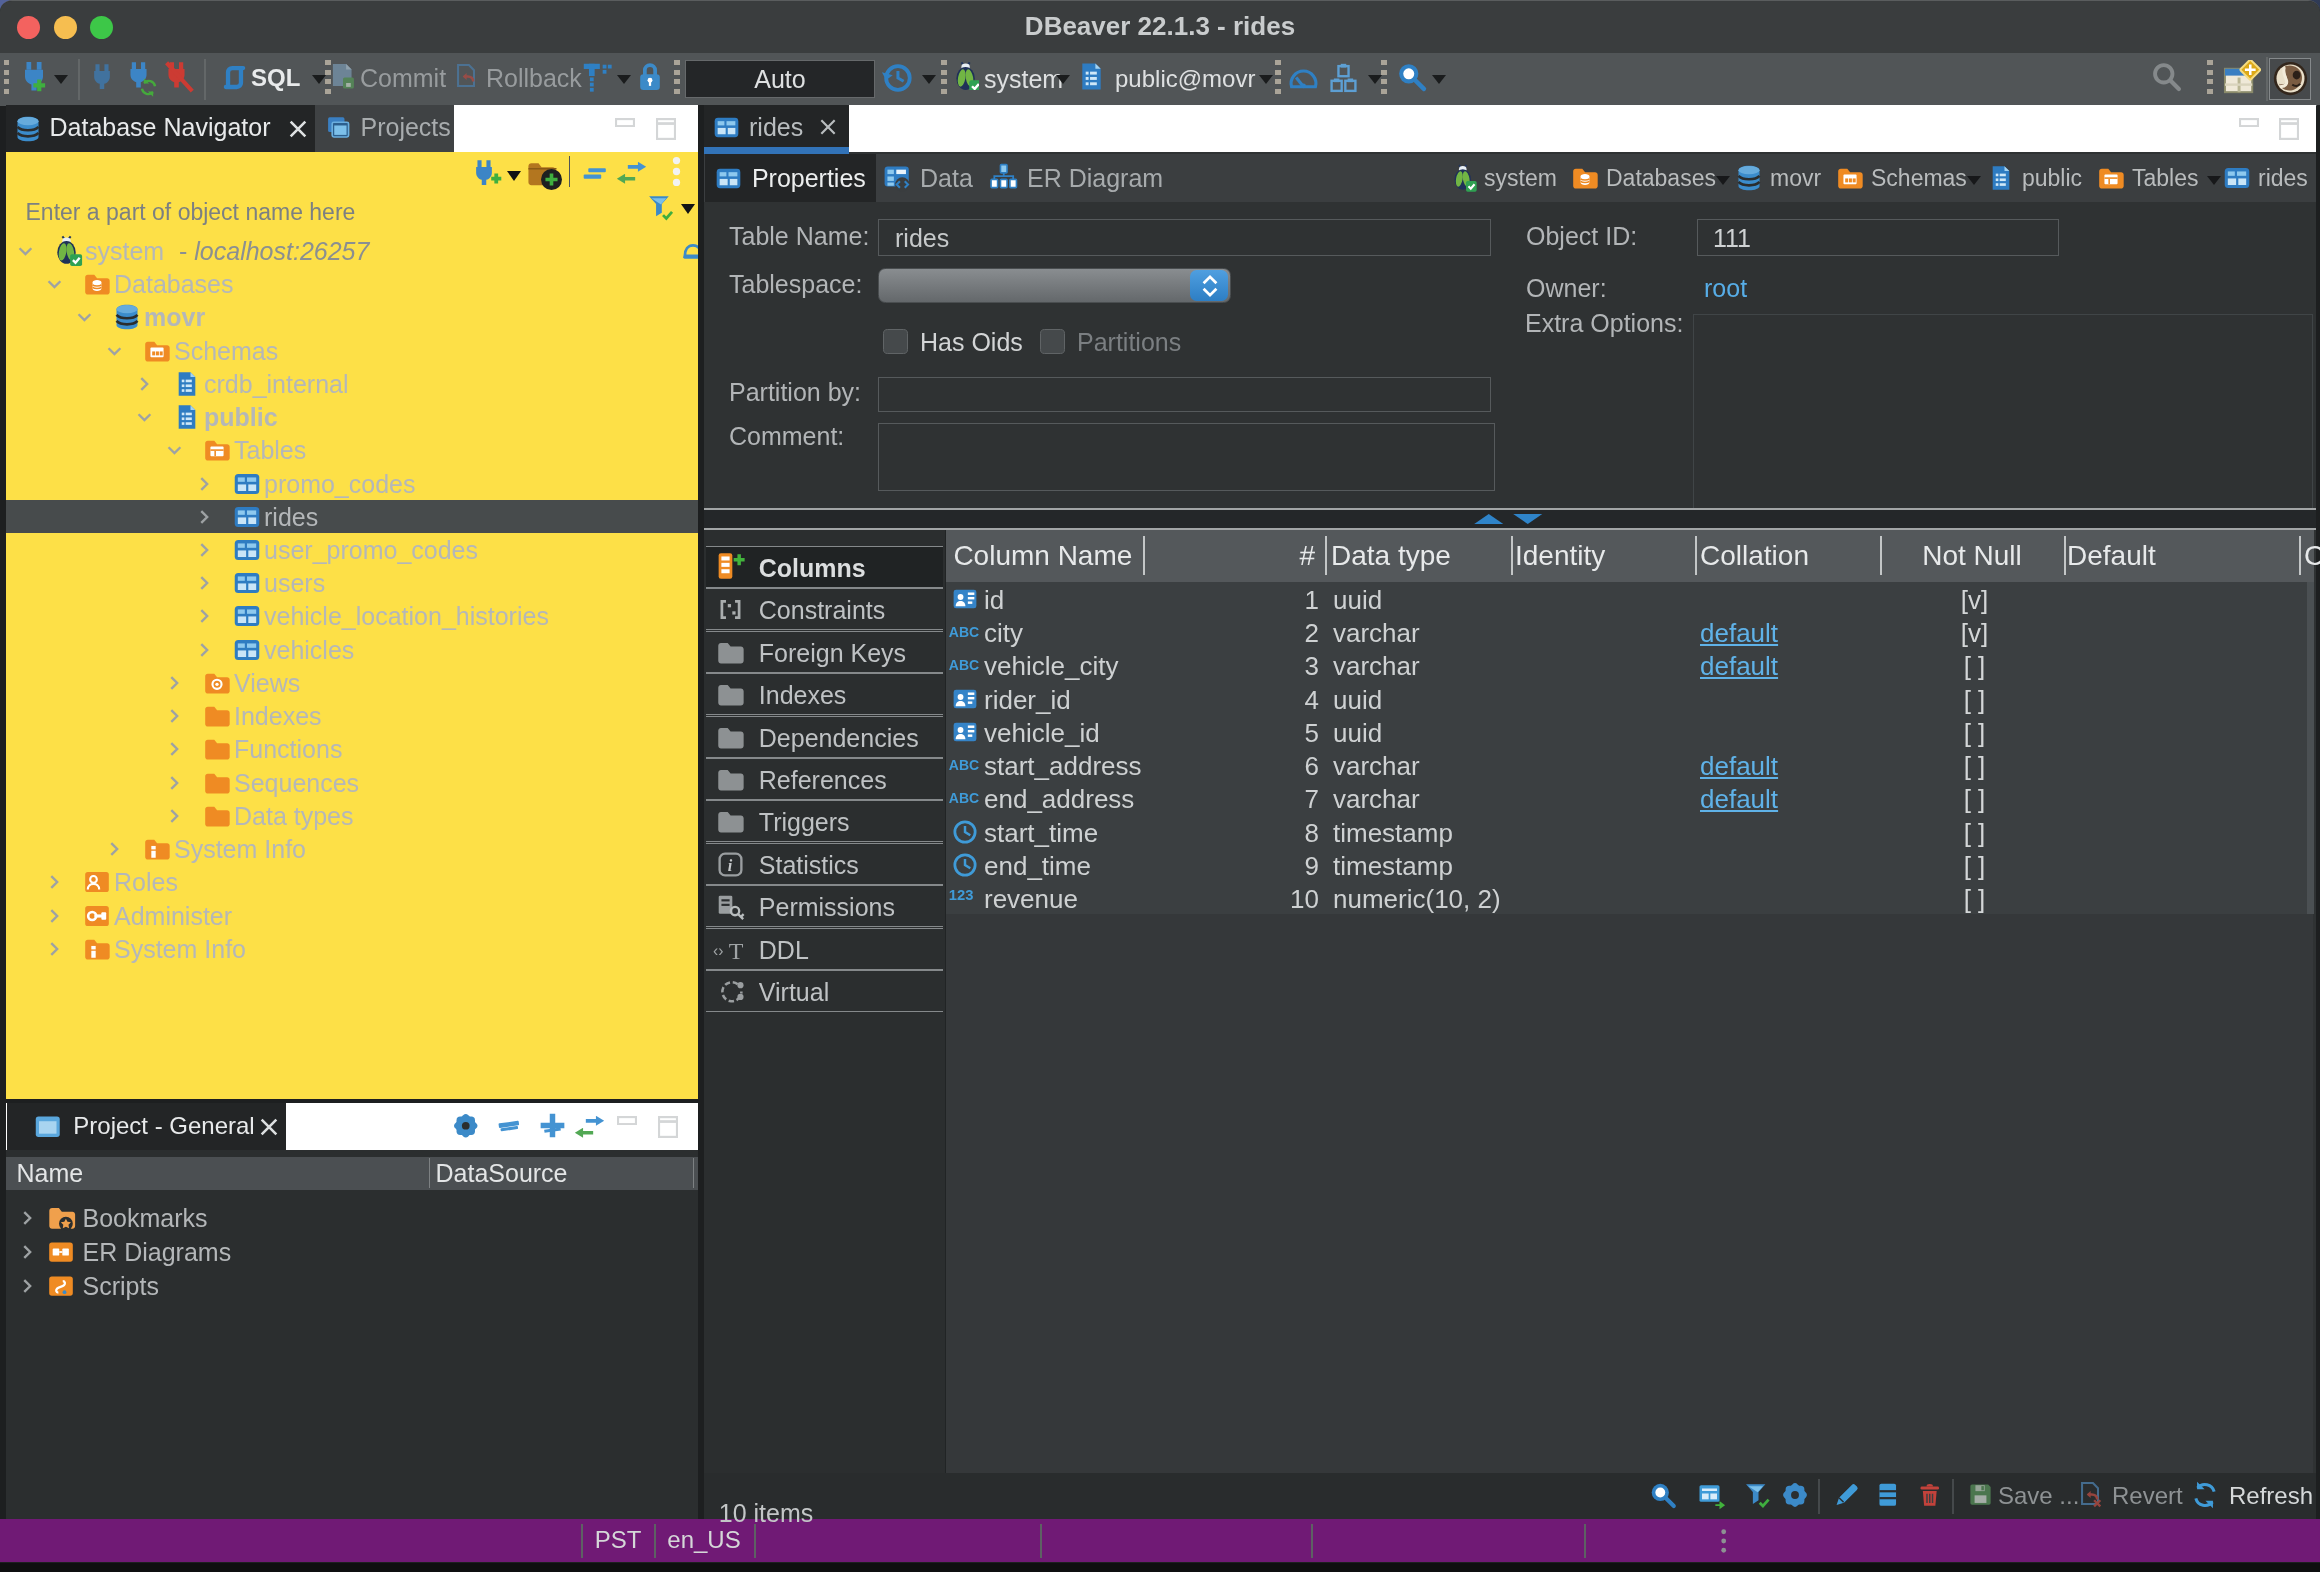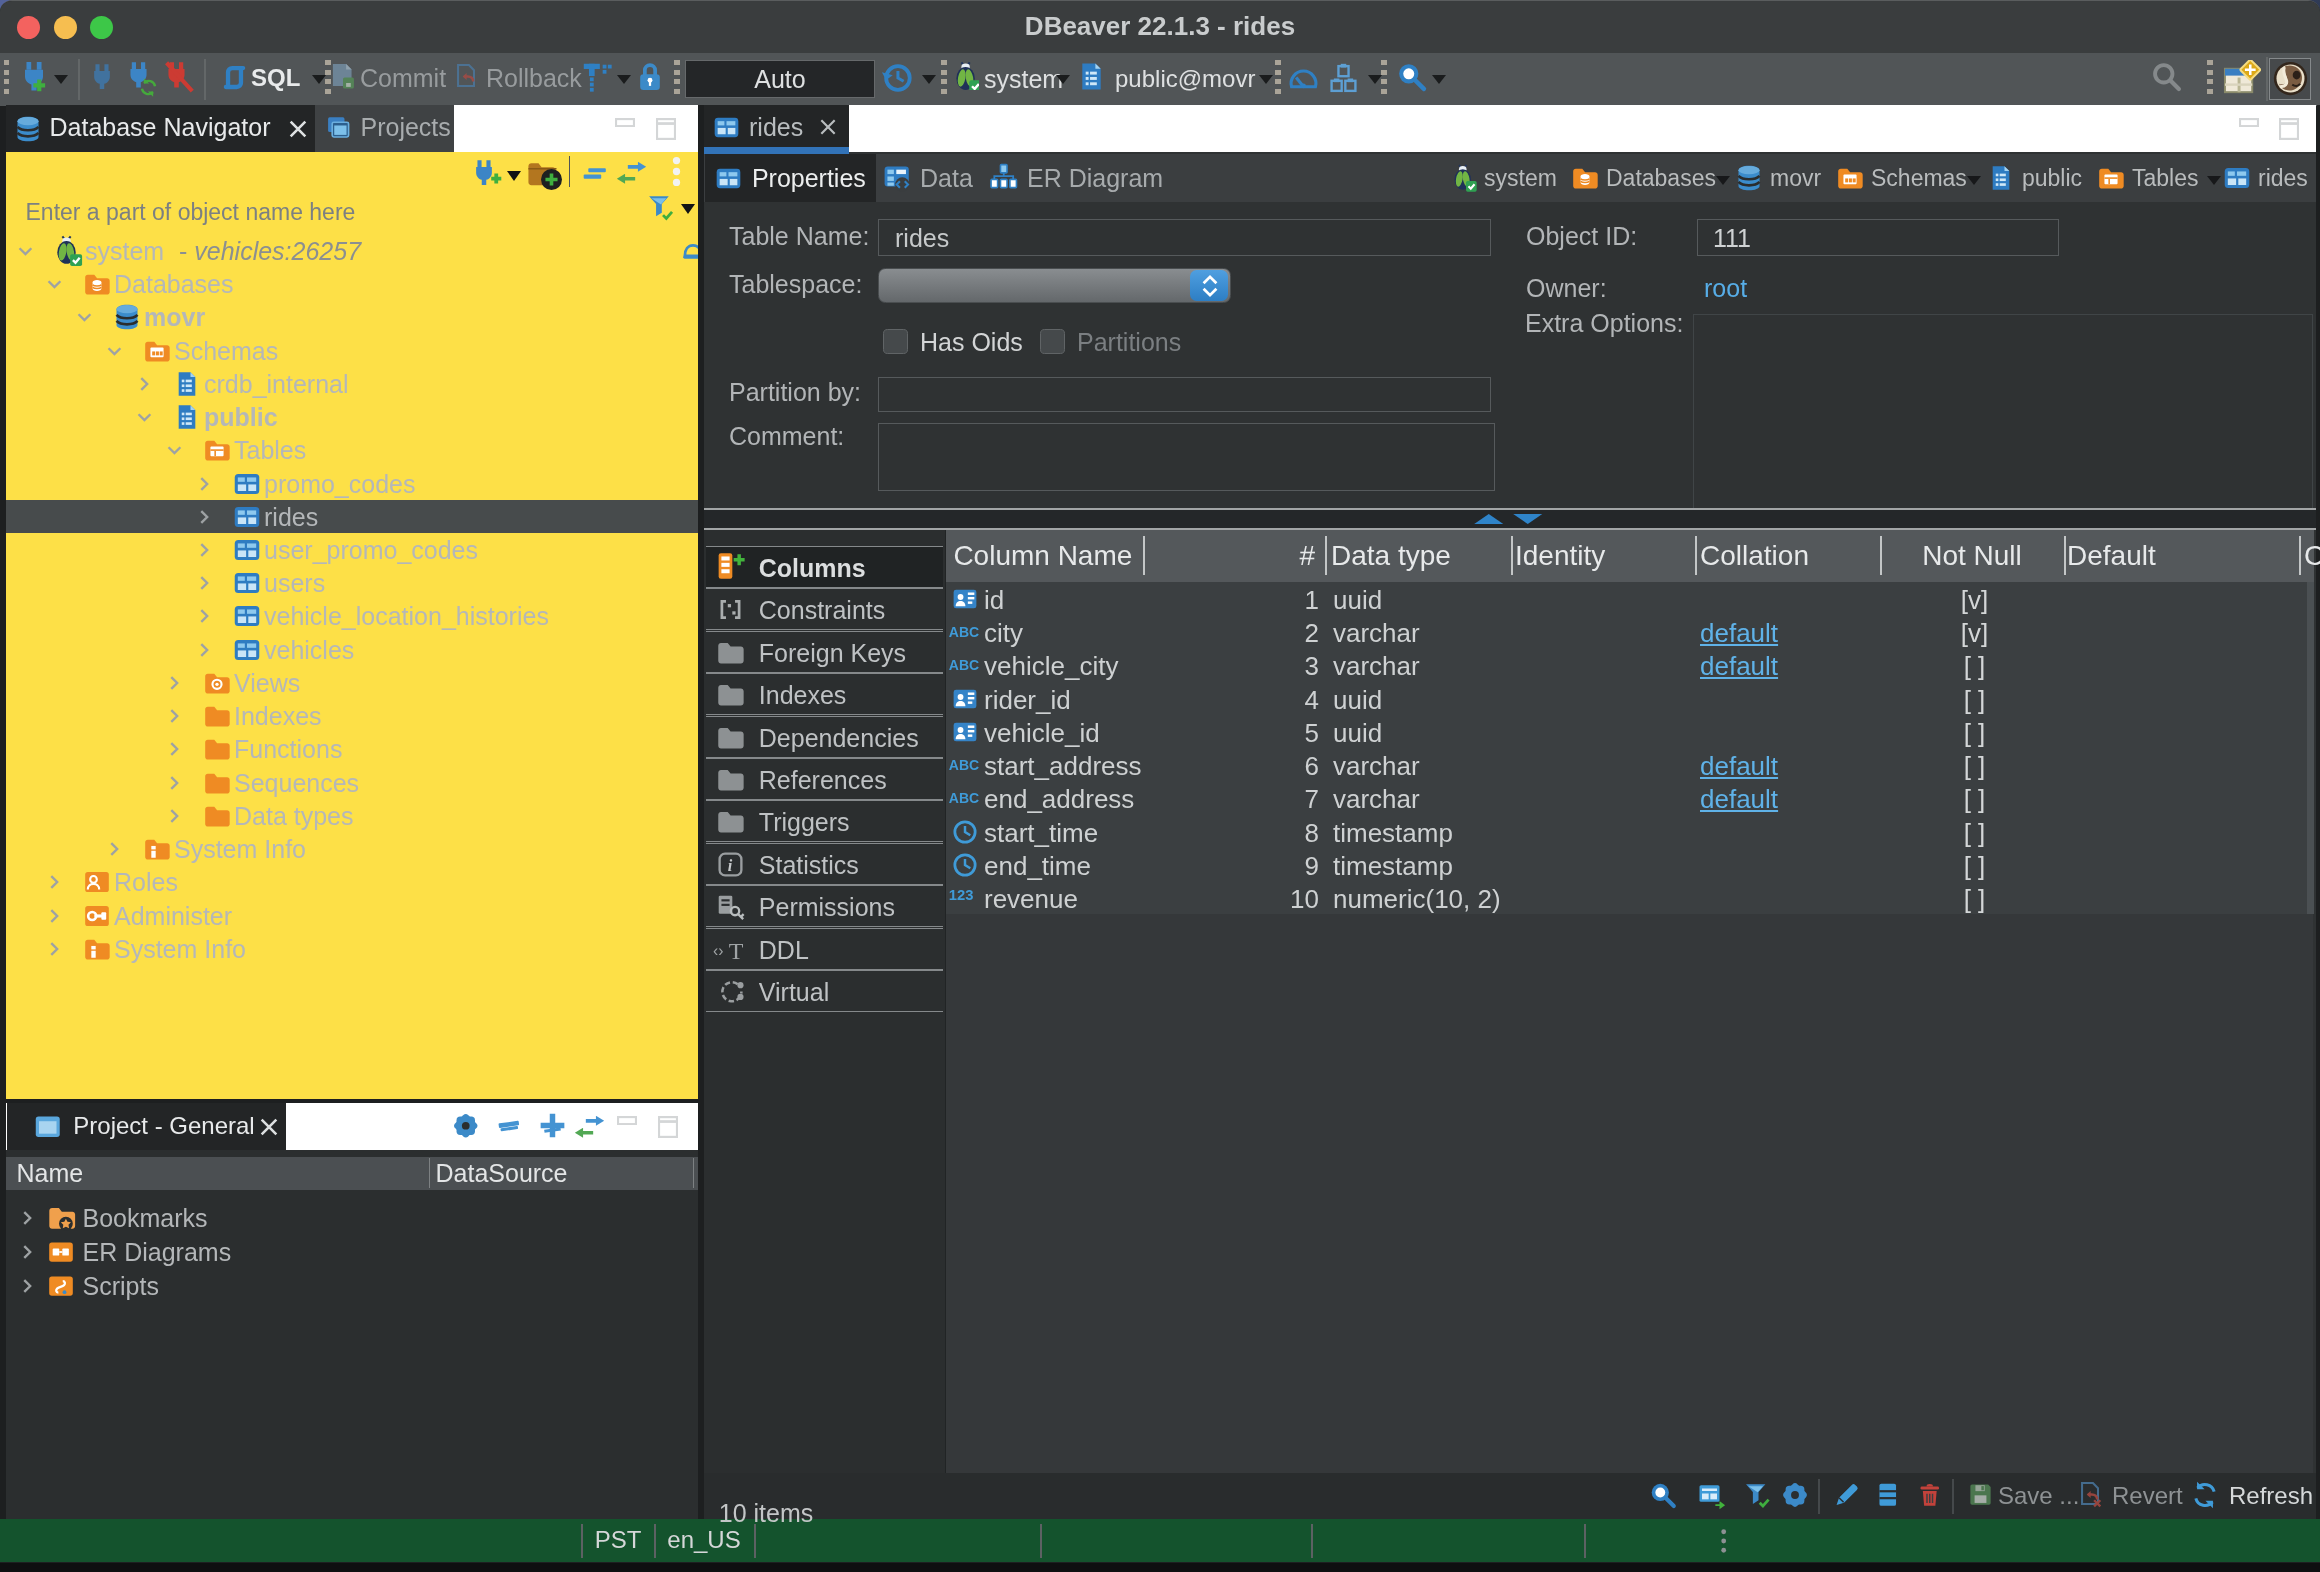--- a/index.html
+++ b/index.html
@@ -503,21 +503,21 @@
 </div>
 <div class="a" style="left:5.5px;top:233px;width:692px;height:738px">
 <div class="treerow" style="top:0px">
         <svg class="chev" style="left:3.7px" viewBox="0 0 22 22" width="20" height="20">
           <path d="M5 8l6.5 6.5L18 8" stroke="#9ea2a4" stroke-width="2.6" fill="none"></path>
         </svg>
         <svg class="ic" style="left:39px;top:0" width="33" height="33" viewBox="0 0 36 36">
           <use href="#i-bug" width="36" height="36"></use>
         </svg>
         <span class="tlabel" style="left:74px;font-weight:normal">system</span>
-        <span class="tlabel" style="left:168px;color:#8b8f91"> - <i>vehicles:26257</i></span>
+        <span class="tlabel" style="left:168px;color:#8b8f91"> - <i>localhost:26257</i></span>
         <svg class="ic" style="left:669px;top:3.7px" width="26" height="26" viewBox="0 0 32 32">
           <path d="M6 22c0-8 4-13 10-13s10 5 10 13z" fill="none" stroke="#3c8ac8" stroke-width="3.4"></path>
           <rect x="4" y="22" width="24" height="3.6" rx="1.8" fill="#3c8ac8"></rect>
         </svg>
       </div>
 <div class="treerow" style="top:33px">
         <svg class="chev" style="left:33px" viewBox="0 0 22 22" width="20" height="20">
           <path d="M5 8l6.5 6.5L18 8" stroke="#9ea2a4" stroke-width="2.6" fill="none"></path>
         </svg>
         <svg class="ic" style="left:72px;top:2.8px" width="28" height="28" viewBox="0 0 32 32">
@@ -767,21 +767,21 @@
 <div class="treerow" style="top:85px;left:0">
 <svg class="chev" style="left:11px" viewBox="0 0 22 22" width="20" height="20">
           <path d="M8 4.5l6.5 6.5L8 17.5" stroke="#9ea2a4" stroke-width="2.6" fill="none"></path>
         </svg>
 <svg class="ic" style="left:41px;top:2.8px" width="28" height="28" viewBox="0 0 32 32">
           <use href="#i-erdfolder"></use>
         </svg>
 <span class="tlabel" style="left:77px">ER Diagrams</span>
 </div>
 </div>
-<div class="a" style="left:0;top:1518px;width:2320px;height:43px;background:#14532d">
+<div class="a" style="left:0;top:1518px;width:2320px;height:43px;background:#701a75">
 <div class="ic" style="left:581px;top:4.6px;width:1.8px;height:34px;background:#5d6163"></div>
 <div class="tx" style="left:581px;top:6.5px;width:74px;text-align:center;font-size:24px;color:#d5d7d8">PST</div>
 <div class="ic" style="left:654px;top:4.6px;width:1.8px;height:34px;background:#5d6163"></div>
 <div class="tx" style="left:654px;top:6.5px;width:100px;text-align:center;font-size:24px;color:#d5d7d8">en_US</div>
 <div class="ic" style="left:754px;top:4.6px;width:1.8px;height:34px;background:#5d6163"></div>
 <div class="ic" style="left:1040px;top:4.6px;width:1.8px;height:34px;background:#5d6163"></div>
 <div class="ic" style="left:1311px;top:4.6px;width:1.8px;height:34px;background:#5d6163"></div>
 <div class="ic" style="left:1584px;top:4.6px;width:1.8px;height:34px;background:#5d6163"></div>
 <svg class="ic" style="left:1720px;top:9.2px" width="7.4" height="26" viewBox="0 0 8 28">
         <circle cx="4" cy="4" r="2.6" fill="#8d9193"></circle>

